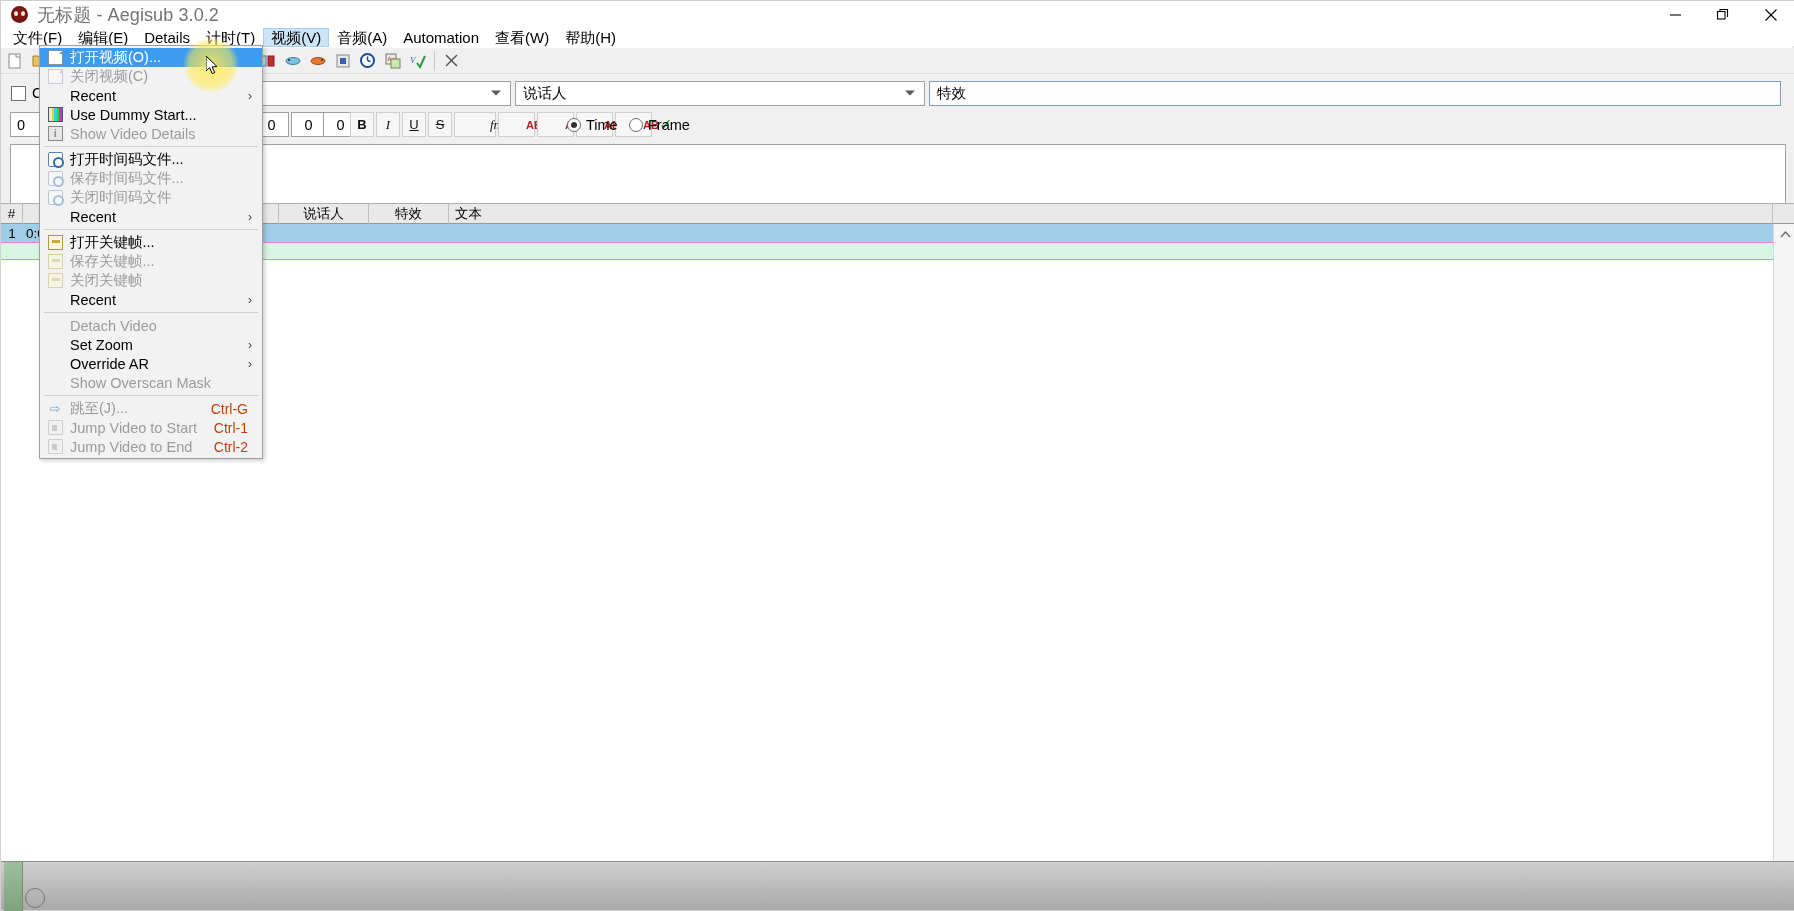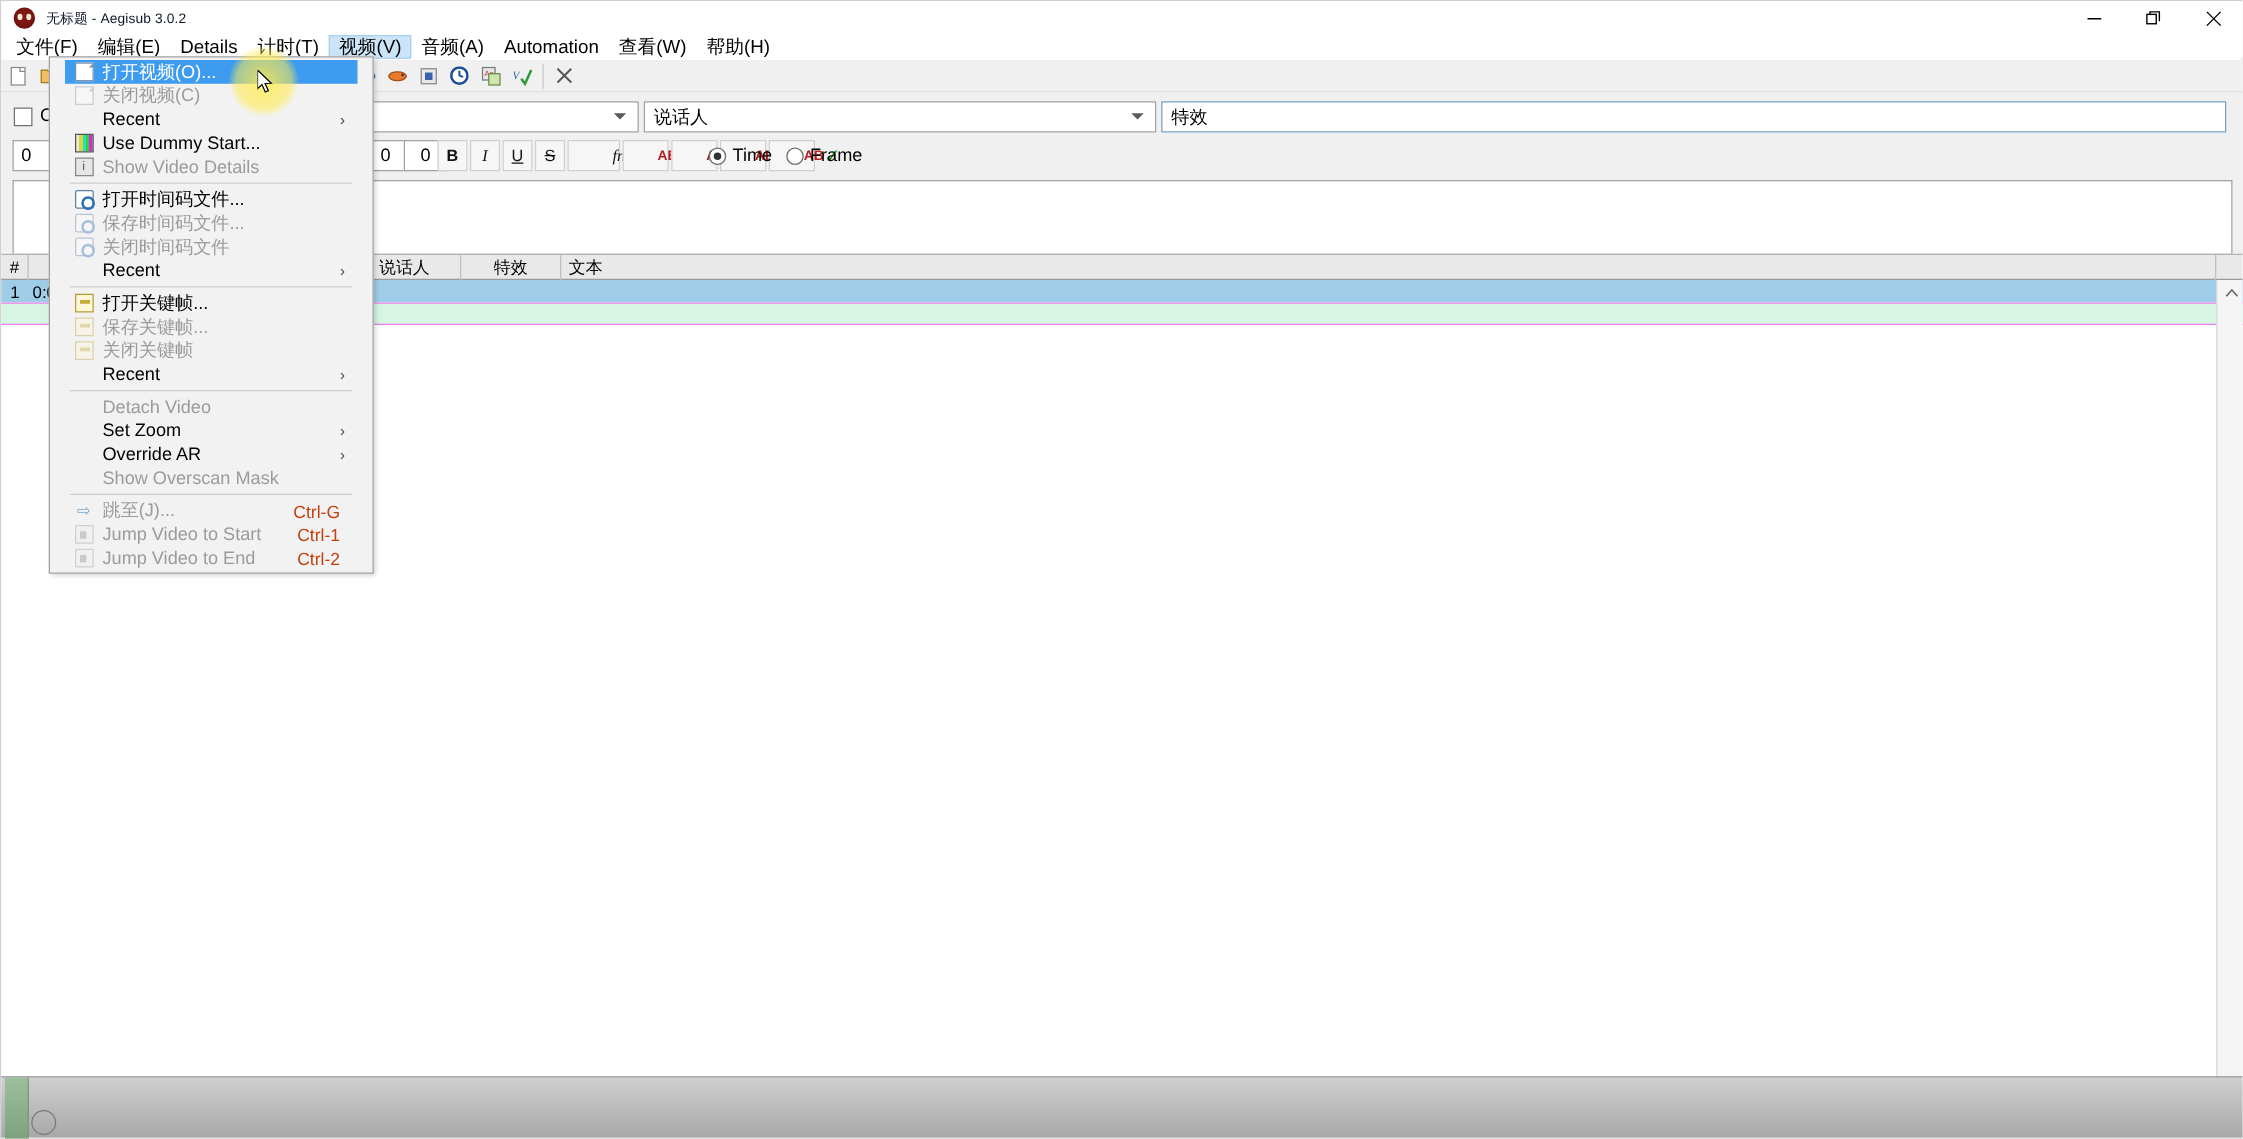--- a/index.html
+++ b/index.html
@@ -30,21 +30,21 @@
     position: relative;
     flex: 0 0 auto;
   }
   .title-icon::before, .title-icon::after {
     content: ""; position: absolute; top: 5px; width: 4px; height: 5px;
     background: #f2e8d8; border-radius: 50%;
   }
   .title-icon::before { left: 3px; }
   .title-icon::after  { right: 3px; }
   .title-text {
-    font-size: 11px; color: #0f172a; letter-spacing: 0.1px;
+    font-size: 18px; color: #737373; letter-spacing: 0.1px;
     white-space: nowrap;
   }
   .win-buttons {
     position: absolute; right: 0; top: 0; height: 27px;
     display: flex;
   }
   .win-btn {
     width: 48px; height: 27px;
     display: flex; align-items: center; justify-content: center;
     color: #000;
@@ -200,25 +200,25 @@
     background: linear-gradient(to bottom, #9dbf9d 0%, #7da37d 100%);
     border-right: 1px solid #6f8f6f;
   }
   .sb-circle {
     position: absolute; left: 24px; bottom: 2px; width: 20px; height: 20px;
     border: 1px solid #777; border-radius: 50%;
   }
 
   
   .menupopup {
-    position: absolute; left: 38px; top: 44px; width: 260px;
+    position: absolute; left: 38px; top: 44px; width: 224px;
     background: #f2f2f2;
     border: 1px solid #a0a0a0;
     box-shadow: 2px 2px 4px rgba(0,0,0,0.18);
-    padding: 2px 12px;
+    padding: 2px 0;
     z-index: 50;
     font-size: 14.5px;
   }
   .mi {
     position: relative; height: 19px;
     display: flex; align-items: center;
     color: #000; white-space: nowrap;
   }
   .mi.hl { background: #3399ff; background: #3d9bf0; color: #fff; }
   .mi.hl .mi-label { color: #ffffff; }

